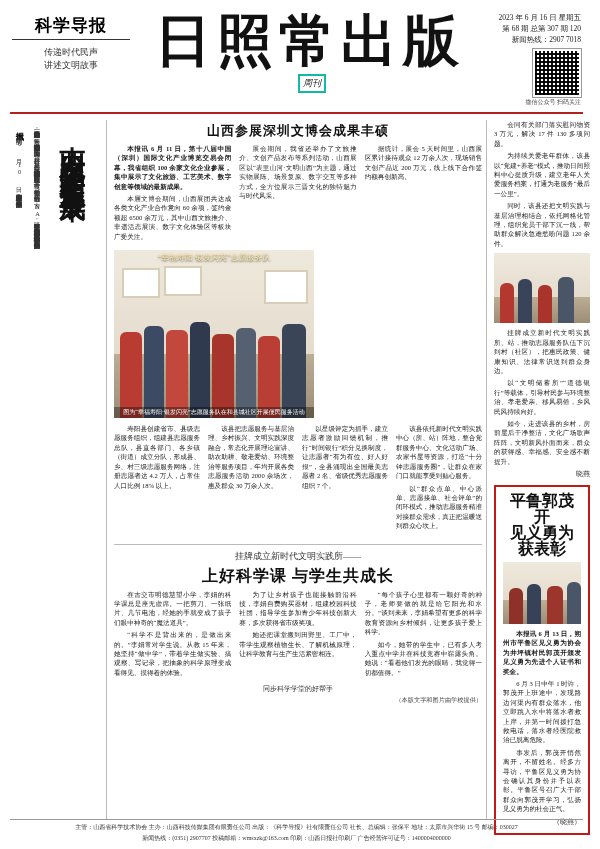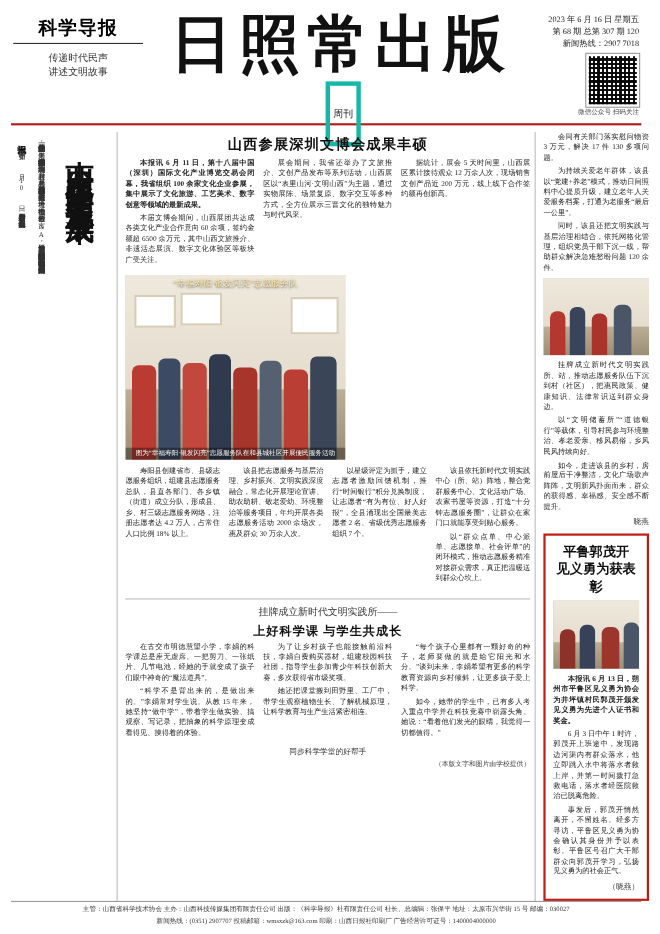--- a/index.html
+++ b/index.html
@@ -20,22 +20,22 @@
     font-size:17px;font-weight:bold;letter-spacing:1px;color:#000;
     border-bottom:1px solid #333;padding-bottom:2px;text-align:center;
   }
   .mh-slogan{margin-top:6px;font-size:9px;line-height:13px;color:#333;text-align:center;}
   .mh-center{position:absolute;left:140px;top:0px;width:320px;text-align:center;}
   .mh-title{
     font-family:"Liberation Serif", serif;
     font-size:56px;line-height:66px;font-weight:bold;color:#111;letter-spacing:6px;
   }
   .mh-badge{
-    display:inline-block;border:4px solid #14b8a6;font-size:9px;padding:19px 3px;
-    vertical-align:super;margin-left:4px;color:#222;
+    display:inline-block;border:2px solid #14b8a6;font-size:9px;padding:1px 3px;
+    vertical-align:super;margin-left:4px;color:#222;font-style:italic;
   }
   .mh-right{position:absolute;right:2px;top:4px;width:128px;text-align:right;}
   .mh-meta{font-size:7.5px;line-height:11px;color:#222;}
   .qr{
     width:44px;height:44px;margin-top:4px;margin-left:auto;
     background:
       repeating-linear-gradient(0deg,#111 0 2px,#fff 2px 4px),
       repeating-linear-gradient(90deg,#111 0 2px,#fff 2px 4px);
     background-blend-mode:multiply;border:2px solid #fff;outline:1px solid #999;
   }
@@ -55,21 +55,21 @@
   }
 
   .sub-tag{font-size:8px;font-weight:bold;color:#111;}
 
   
   .h1{
     font-size:13px;font-weight:bold;text-align:center;letter-spacing:1px;color:#111;
     padding:2px 0 4px;
   }
   .h2{
-    font-size:11px;font-weight:bold;text-align:center;letter-spacing:1px;color:#111;
+    font-size:16px;font-weight:bold;text-align:center;letter-spacing:1px;color:#111;
     padding:2px 0 3px;
   }
   .kicker{font-size:9px;text-align:center;color:#333;margin-bottom:1px;}
 
   .txt{font-size:6.6px;line-height:9.4px;text-align:justify;color:#222;}
   .txt p{margin:0 0 3px;text-indent:2em;}
   .lead{font-weight:bold;}
 
   
   .photo{position:relative;overflow:hidden;background:#cfd6cf;}
@@ -89,21 +89,21 @@
 
   
   .notice{
     border:1px solid #444;padding:6px 8px;
   }
   .notice-h{font-size:12px;font-weight:bold;text-align:center;margin-bottom:4px;}
   .notice-sign{text-align:right;font-size:7px;margin-top:4px;}
 
   
   .award{border:2px solid #c01a17;padding:6px 7px;}
-  .award-h{font-size:12px;font-weight:bold;text-align:center;line-height:16px;color:#111;}
+  .award-h{font-size:16px;font-weight:bold;text-align:center;line-height:16px;color:#111;}
   .award-photo{height:62px;margin:5px 0;background:#b9c2b4;position:relative;overflow:hidden;}
   .sign{text-align:right;font-size:7px;margin-top:3px;color:#333;}
 
   
   .footer{
     position:absolute;left:10px;right:10px;bottom:6px;
     border-top:1px solid #999;padding-top:3px;
     font-size:6px;line-height:9px;color:#333;text-align:center;
   }
   .footer .line2{margin-top:2px;}

